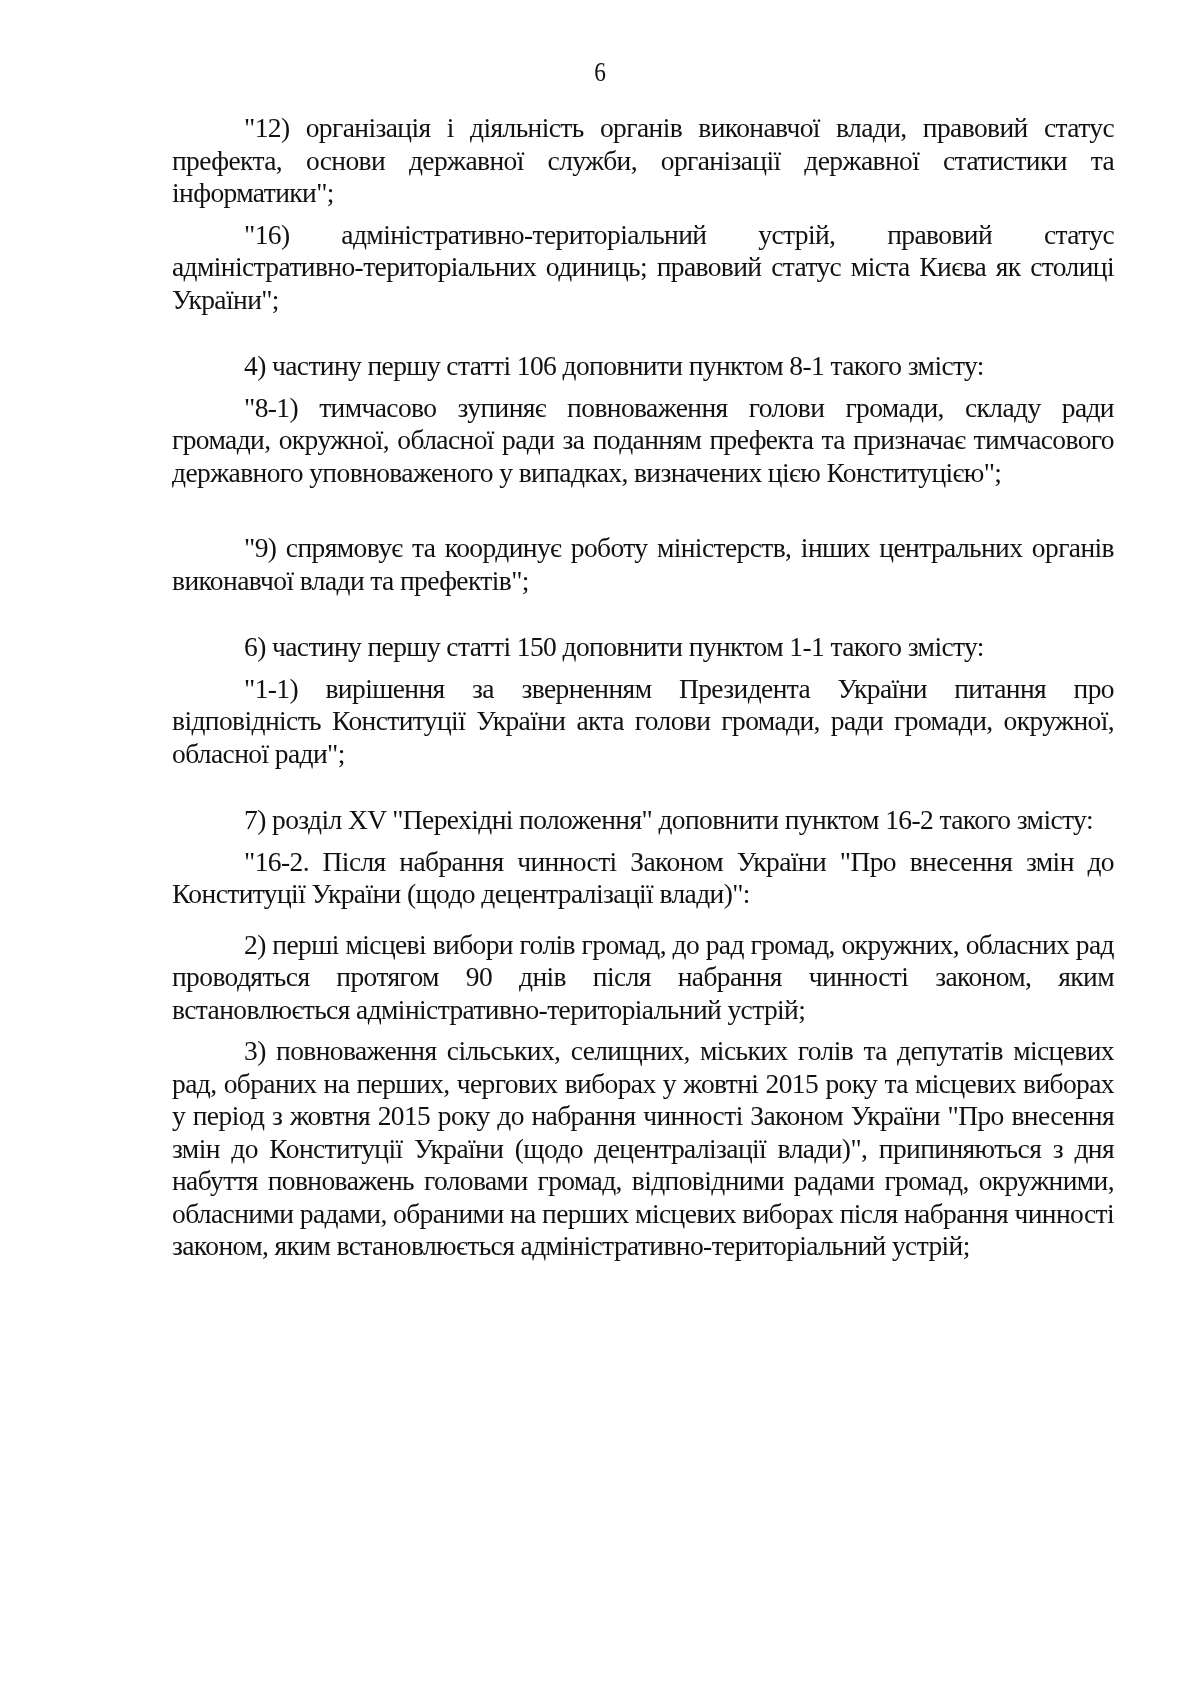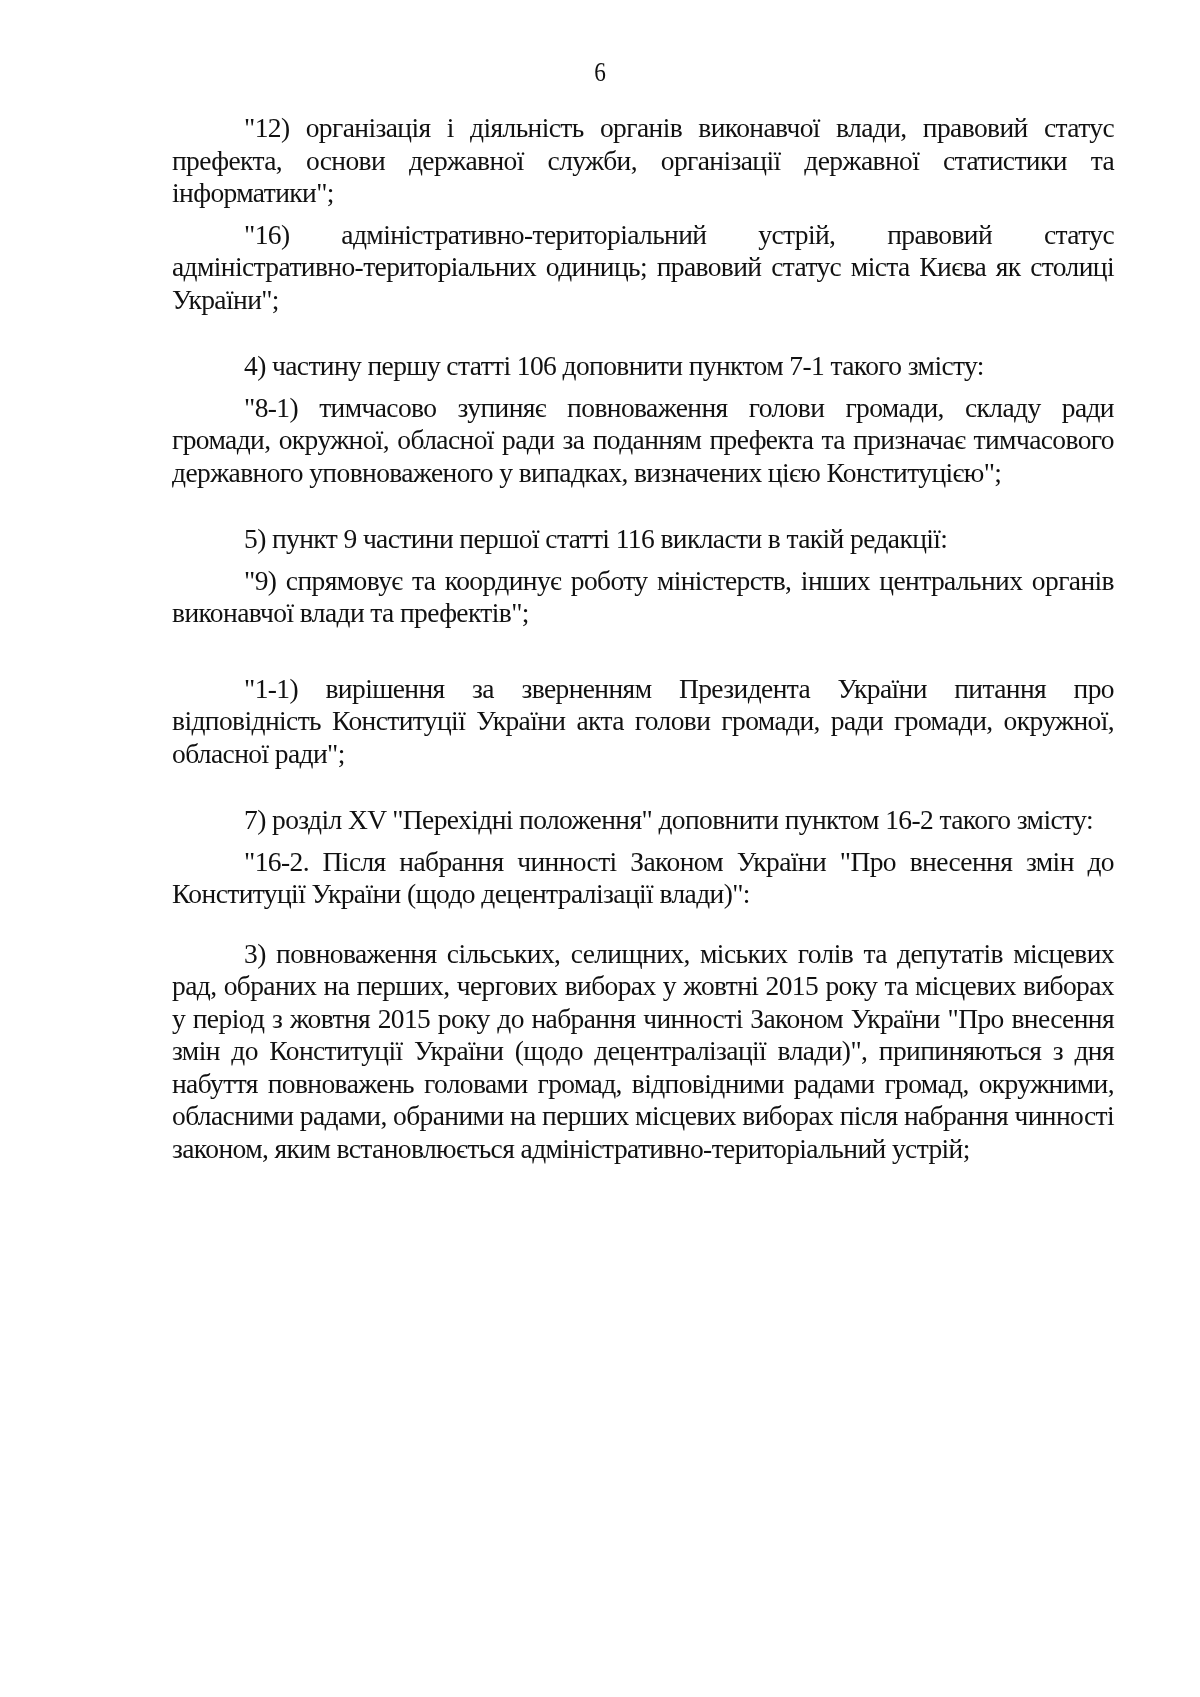--- a/index.html
+++ b/index.html
@@ -55,35 +55,36 @@
 
 <div class="page">
   <div class="page-number">6</div>
 
   <div class="content">
     <p class="para">"12) організація і діяльність органів виконавчої влади, правовий статус префекта, основи державної служби, організації державної статистики та інформатики";</p>
     <div class="gap-small"></div>
     <p class="para">"16) адміністративно-територіальний устрій, правовий статус адміністративно-територіальних одиниць; правовий статус міста Києва як столиці України";</p>
     <div class="gap-large"></div>
 
-    <p class="para">4) частину першу статті 106 доповнити пунктом 7-1 такого змісту:</p>
+    <p class="para">4) частину першу статті 106 доповнити пунктом 8-1 такого змісту:</p>
     <div class="gap-small"></div>
     <p class="para">"8-1) тимчасово зупиняє повноваження голови громади, складу ради громади, окружної, обласної ради за поданням префекта та призначає тимчасового державного уповноваженого у випадках, визначених цією Конституцією";</p>
     <div class="gap-large"></div>
 
-    <p class="para">5) пункт 9 частини першої статті 116 викласти в такій редакції:</p>
     <div class="gap-small"></div>
     <p class="para">"9) спрямовує та координує роботу міністерств, інших центральних органів виконавчої влади та префектів";</p>
     <div class="gap-large"></div>
 
+    <p class="para">6) частину першу статті 150 доповнити пунктом 1-1 такого змісту:</p>
     <div class="gap-small"></div>
     <p class="para">"1-1) вирішення за зверненням Президента України питання про відповідність Конституції України акта голови громади, ради громади, окружної, обласної ради";</p>
     <div class="gap-large"></div>
 
     <p class="para">7) розділ XV "Перехідні положення" доповнити пунктом 16-2 такого змісту:</p>
     <div class="gap-small"></div>
     <p class="para">"16-2. Після набрання чинності Законом України "Про внесення змін до Конституції України (щодо децентралізації влади)":</p>
     <div class="gap-small"></div>
     <div class="gap-small"></div>
+    <p class="para">2) перші місцеві вибори голів громад, до рад громад, окружних, обласних рад проводяться протягом 90 днів після набрання чинності законом, яким встановлюється адміністративно-територіальний устрій;</p>
     <div class="gap-small"></div>
     <p class="para">3) повноваження сільських, селищних, міських голів та депутатів місцевих рад, обраних на перших, чергових виборах у жовтні 2015 року та місцевих виборах у період з жовтня 2015 року до набрання чинності Законом України "Про внесення змін до Конституції України (щодо децентралізації влади)", припиняються з дня набуття повноважень головами громад, відповідними радами громад, окружними, обласними радами, обраними на перших місцевих виборах після набрання чинності законом, яким встановлюється адміністративно-територіальний устрій;</p>
   </div>
 </div>
 
 </body></html>

